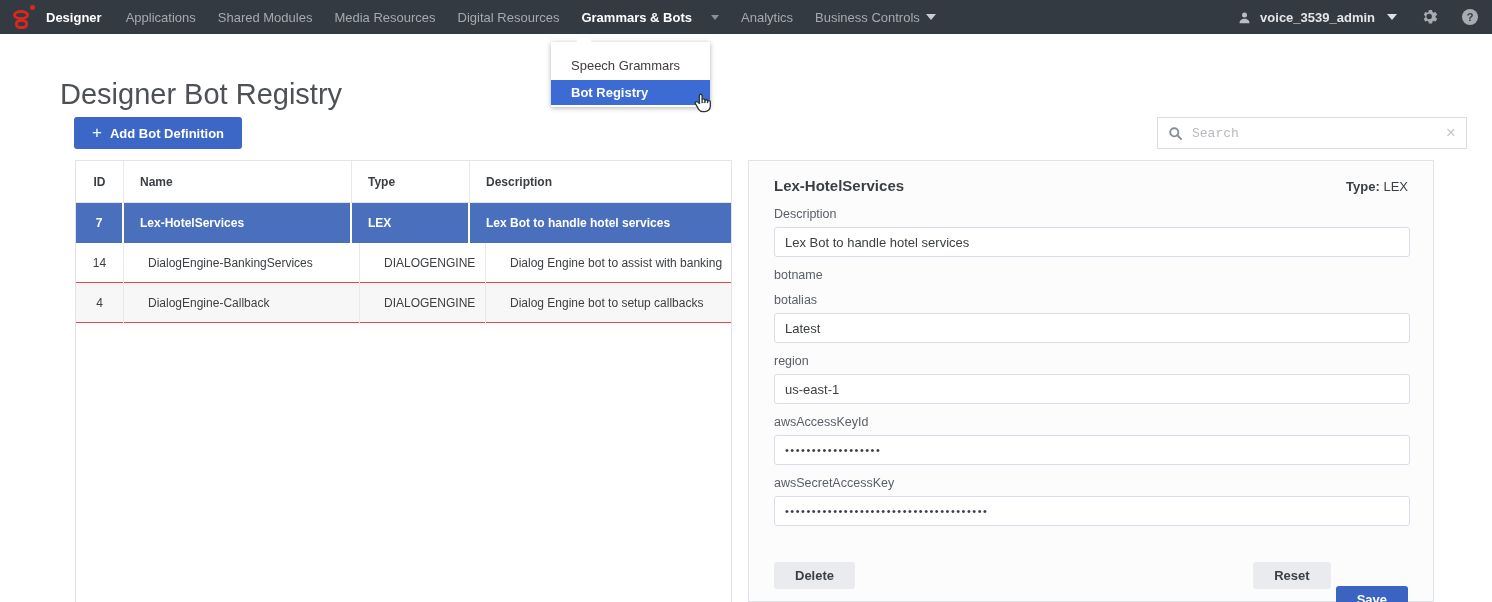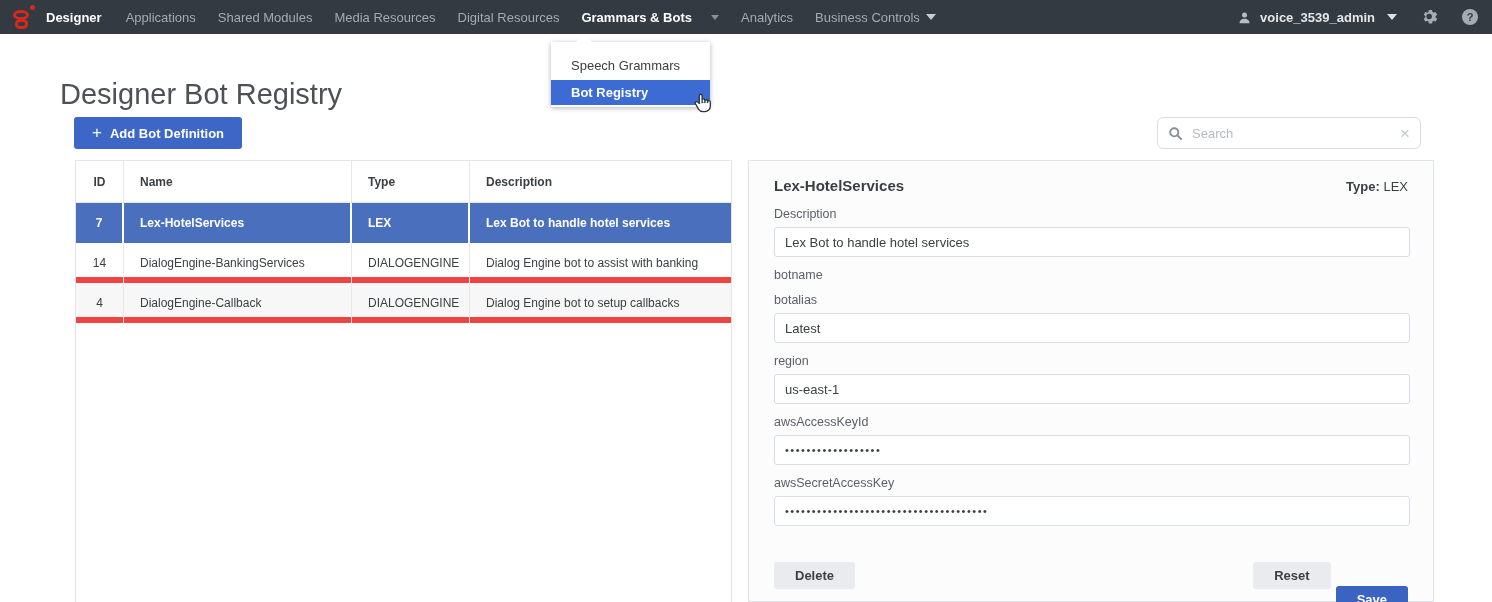--- a/index.html
+++ b/index.html
@@ -29,39 +29,39 @@
   .dd-item { font-size:13px; color:#3c4043; padding:0 0 0 20px; height:29px; line-height:29px; cursor:pointer; }
   .dd-item.selected { background:#3b6bd3; color:#fff; font-weight:bold; height:25px; line-height:25px; }
 
   .hand-cursor { position:absolute; left:692px; top:91px; z-index:30; }
 
   
   .page-title { position:absolute; left:60px; top:78px; font-size:29px; color:#4d5156; }
   .add-btn { position:absolute; left:74px; top:117px; height:32px; background:#3c67c6; border:none; border-radius:3px; color:#fff; font-weight:bold; font-size:13px; padding:0 18px; display:flex; align-items:center; gap:8px; cursor:pointer; font-family:inherit; }
   .add-btn .plus { font-size:17px; font-weight:normal; }
 
-  .searchbox { position:absolute; left:1157px; top:117px; width:264px; height:32px; background:#fff; border:1px solid #d9dce1; border-radius:6px; display:flex; align-items:center; padding:0 10px; }
+  .searchbox { position:absolute; left:1157px; top:117px; width:310px; height:32px; background:#fff; border:1px solid #d9dce1; border-radius:0; display:flex; align-items:center; padding:0 10px;font-family:Liberation Mono, monospace; }
   .searchbox input { flex:1; border:none; outline:none; font-size:13px; color:#3c4043; margin-left:9px; font-family:inherit; background:transparent; }
   .searchbox input::placeholder { color:#b6bac0; }
   .search-clear { color:#c2c6cc; font-size:17px; cursor:pointer; line-height:1; }
 
   
   .bot-table { position:absolute; left:75px; top:160px; width:657px; height:442px; border:1px solid #e2e4e8; border-bottom:none; background:#fff; }
   .trow { display:flex; width:100%; }
   .tcell { font-size:12px; color:#3c4043; display:flex; align-items:center; border-right:1px solid #e6e8ea; padding-left:16px; overflow:hidden; white-space:nowrap; }
   .tcell.c-id { width:48px; justify-content:center; padding-left:0; flex:0 0 auto; }
   .tcell.c-name { width:228px; flex:0 0 auto; }
   .tcell.c-type { width:118px; flex:0 0 auto; }
   .tcell.c-desc { flex:1; border-right:none; }
   .thead .tcell { height:41px; font-weight:bold; color:#3a3f44; }
   .thead { border-bottom:1px solid #e4e6e9; }
   .tbody-row { height:40px; cursor:pointer; }
   .tbody-row .tcell { height:40px; }
   .tbody-row.striped { background:#f7f7f8; }
-  .tbody-row.row-sep { border-bottom:6px solid #ef4444; }
+  .tbody-row.row-sep { border-bottom:1px solid #ef4444;gap:8px; }
   .tbody-row.selected { background:#4a70bd; }
   .tbody-row.selected .tcell { color:#fff; font-weight:bold; border-right:2px solid #fff; }
   .tbody-row.selected .tcell.c-desc { border-right:none; }
 
   
   .detail-panel { position:absolute; left:748px; top:160px; width:686px; height:442px; background:#fcfcfd; border:1px solid #dfe3ea; padding:16px 25px 0 25px; }
   .detail-head { display:flex; justify-content:space-between; align-items:baseline; }
   .detail-title { font-size:15px; font-weight:bold; color:#3a3f44; }
   .detail-type { font-size:13px; color:#3a3f44; }
   .detail-type b { font-weight:bold; }

